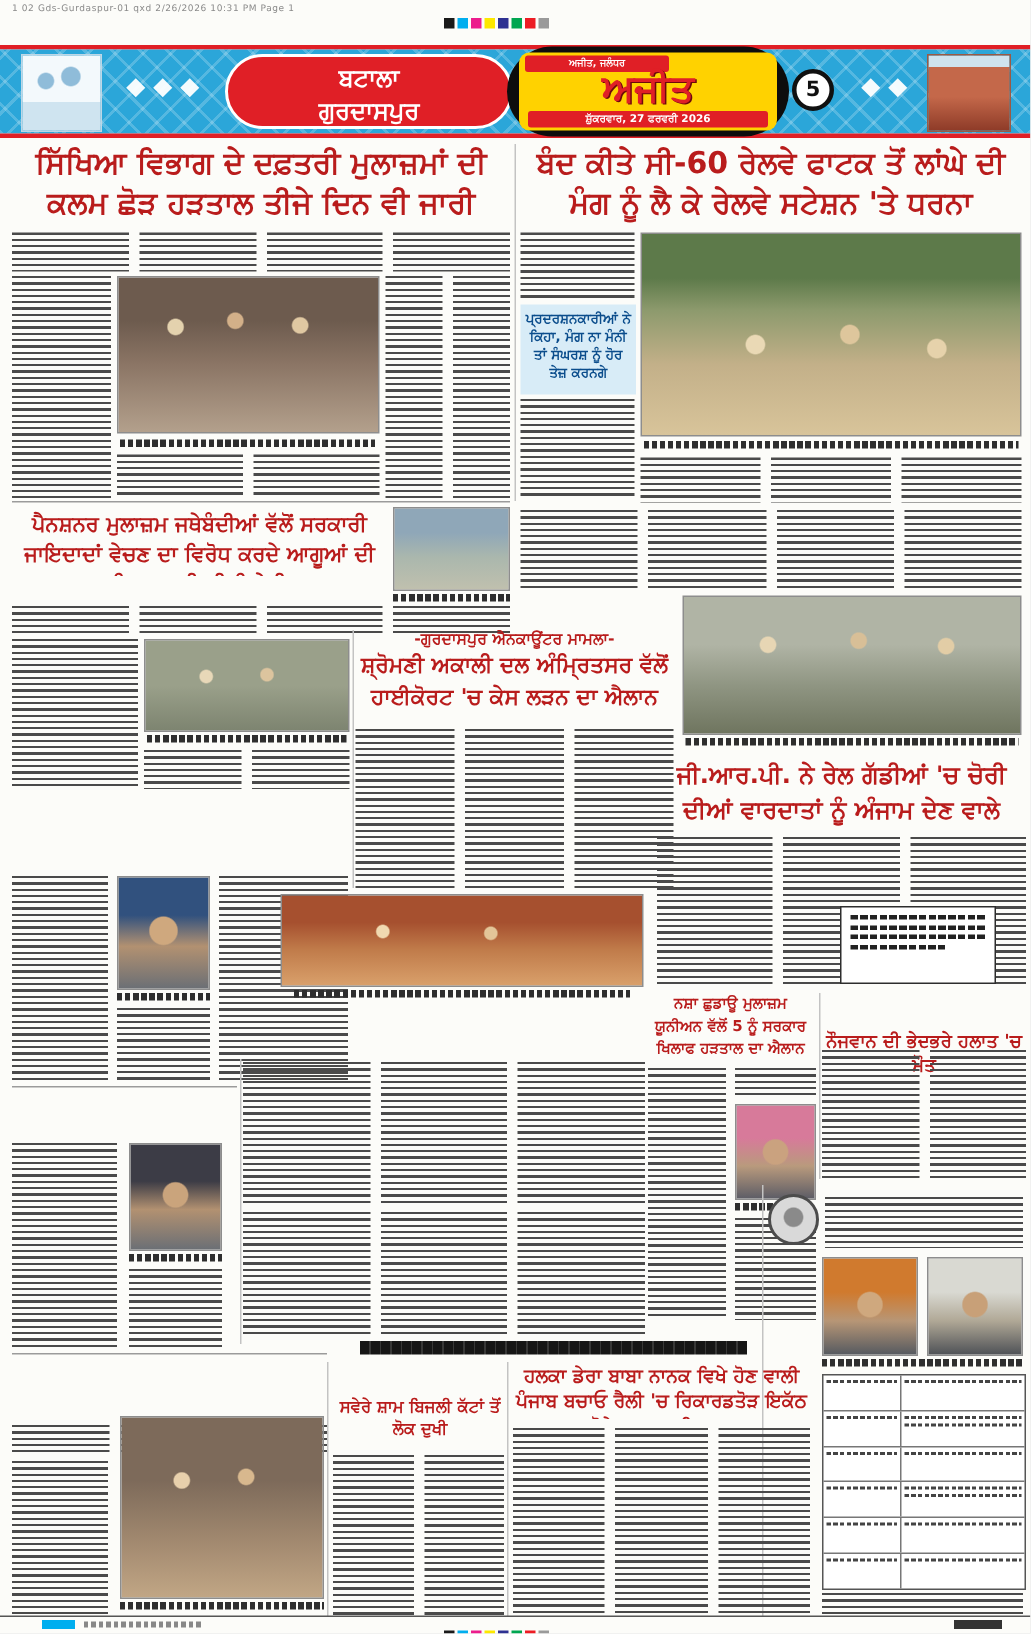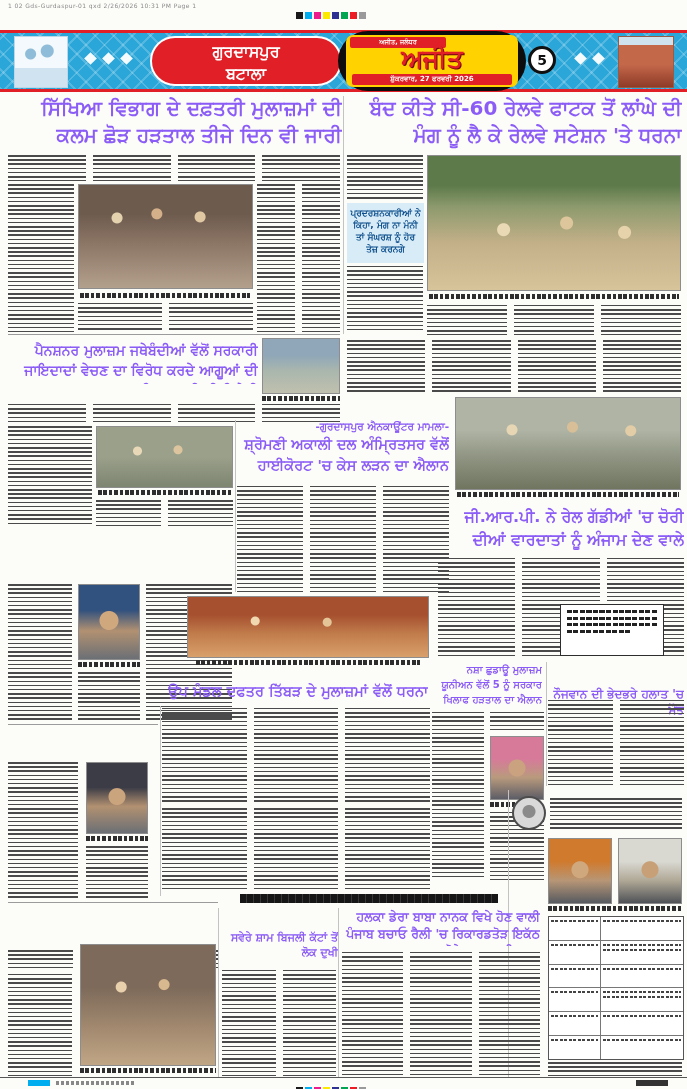--- a/index.html
+++ b/index.html
@@ -1,19 +1,19 @@
 <!DOCTYPE html>
 <html><head>
 <meta charset="utf-8">
 <style>
   html,body{margin:0;padding:0;background:#e9e9e9;}
   #paper{position:relative;width:687px;height:1089px;background:#fcfcf9;overflow:hidden;
          font-family:"DejaVu Sans",sans-serif;margin:0 auto;}
   .abs{position:absolute;box-sizing:border-box;}
-  .hl{position:absolute;box-sizing:border-box;font-weight:bold;color:#8b5cf6;text-align:right;overflow:hidden;}
+  .hl{position:absolute;box-sizing:border-box;font-weight:bold;color:#b91c1c;text-align:center;overflow:hidden;}
   
   .greek{background-image:repeating-linear-gradient(to bottom,#4a4a4a 0,#4a4a4a 1.5px,transparent 1.5px,transparent 4.2px);}
   .cols{position:absolute;display:flex;gap:7px;box-sizing:border-box;}
   .cols>div{flex:1;}
   .photo{position:absolute;border:1px solid #8d8d8d;box-sizing:border-box;}
   .cap{position:absolute;height:5px;background:repeating-linear-gradient(90deg,#2e2e2e 0,#2e2e2e 3.6px,transparent 3.6px,transparent 5.4px);}
   .subbar{position:absolute;height:9px;background:repeating-linear-gradient(90deg,#161616 0,#161616 6px,rgba(22,22,22,.85) 6px,rgba(22,22,22,.85) 7px);}
   .rule{position:absolute;background:#9b9b9b;}
   .vrule{position:absolute;background:#c3c3c3;width:1px;}
   
@@ -68,22 +68,22 @@
 
   <div id="bldg-left"></div>
   <div id="bldg-right"></div>
   <div class="dia" style="left:86px;top:54px"></div>
   <div class="dia" style="left:104px;top:54px"></div>
   <div class="dia" style="left:122px;top:54px"></div>
   <div class="dia" style="left:576px;top:54px"></div>
   <div class="dia" style="left:594px;top:54px"></div>
 
   <div id="edition-oval">
+    <div>ਬਟਾਲਾ</div>
     <div>ਗੁਰਦਾਸਪੁਰ</div>
-    <div>ਬਟਾਲਾ</div>
   </div>
 
   <div id="title-oval">
     <div id="title-yellow">
       <div class="chip" style="left:4px;top:2px;width:96px;height:11px;font-size:6.5px;line-height:11px;">ਅਜੀਤ, ਜਲੰਧਰ</div>
       <div id="paper-title">ਅਜੀਤ</div>
       <div class="chip" style="left:6px;top:39px;width:160px;height:11px;font-size:7px;line-height:11px;">ਸ਼ੁੱਕਰਵਾਰ, 27 ਫਰਵਰੀ 2026</div>
     </div>
   </div>
 
@@ -192,21 +192,20 @@
   <div class="cap" style="left:78px;top:662px;width:62px"></div>
   <div class="abs greek" style="left:78px;top:672px;width:62px;height:48px"></div>
   <div class="abs greek" style="left:146px;top:584px;width:86px;height:136px"></div>
   <div class="rule" style="left:8px;top:724px;width:150px;height:1px"></div>
 
   <div class="photo" style="left:187px;top:596px;width:242px;height:62px;background:
       radial-gradient(circle at 28% 40%,#f0d9b0 0 4px,transparent 5px),
       radial-gradient(circle at 58% 42%,#e3c598 0 4px,transparent 5px),
       linear-gradient(180deg,#a6502f 0 30%,#c07b4a 60%,#d9a06b 100%);"></div>
   <div class="cap" style="left:196px;top:660px;width:224px"></div>
-  <div class="hl" style="left:168px;top:682px;width:260px;height:20px;font-size:14.5px;line-height:19px;white-space:nowrap;">ਉਪ ਮੰਡਲ ਦਫਤਰ ਤਿੱਬੜ ਦੇ ਮੁਲਾਜ਼ਮਾਂ ਵੱਲੋਂ ਧਰਨਾ</div>
   <div class="cols" style="left:162px;top:708px;width:268px;height:96px">
     <div class="greek"></div>
       <div class="greek"></div>
       <div class="greek"></div>
   </div>
   <div class="cols" style="left:162px;top:808px;width:268px;height:84px">
     <div class="greek"></div>
       <div class="greek"></div>
       <div class="greek"></div>
   </div>

